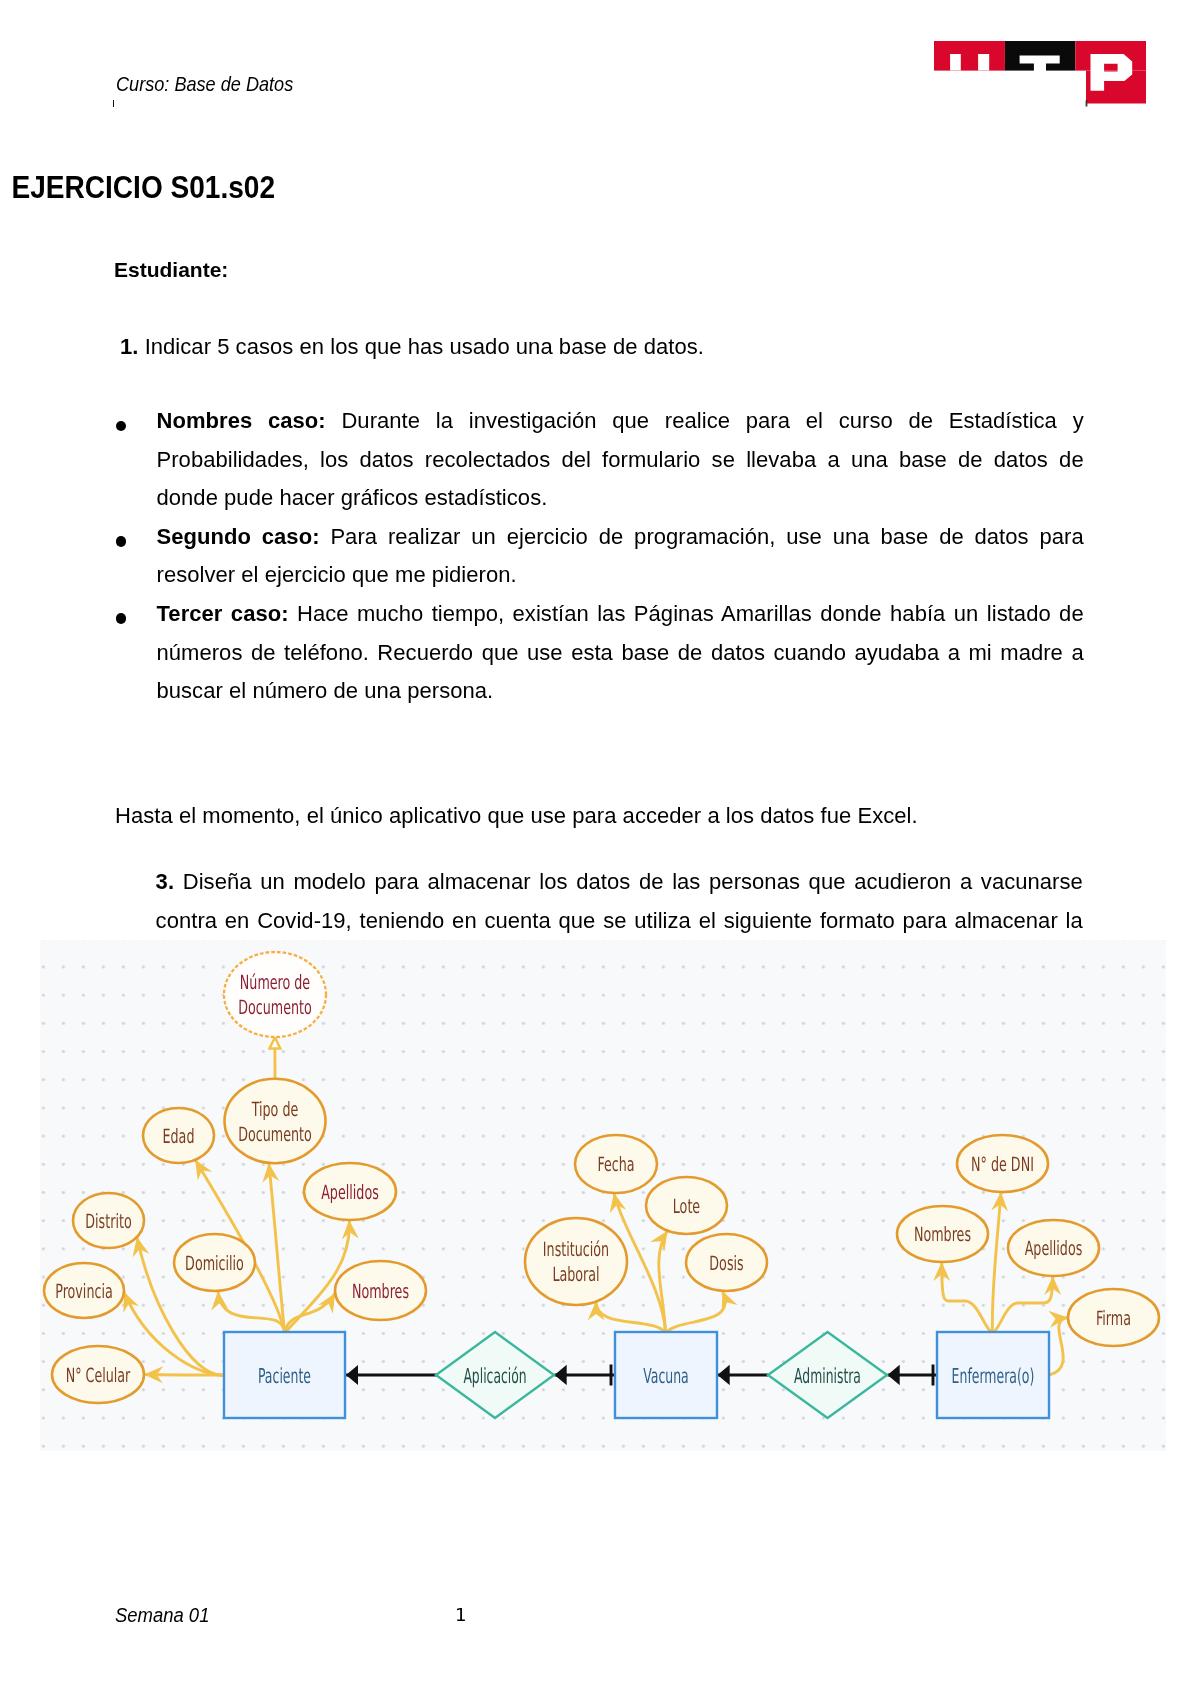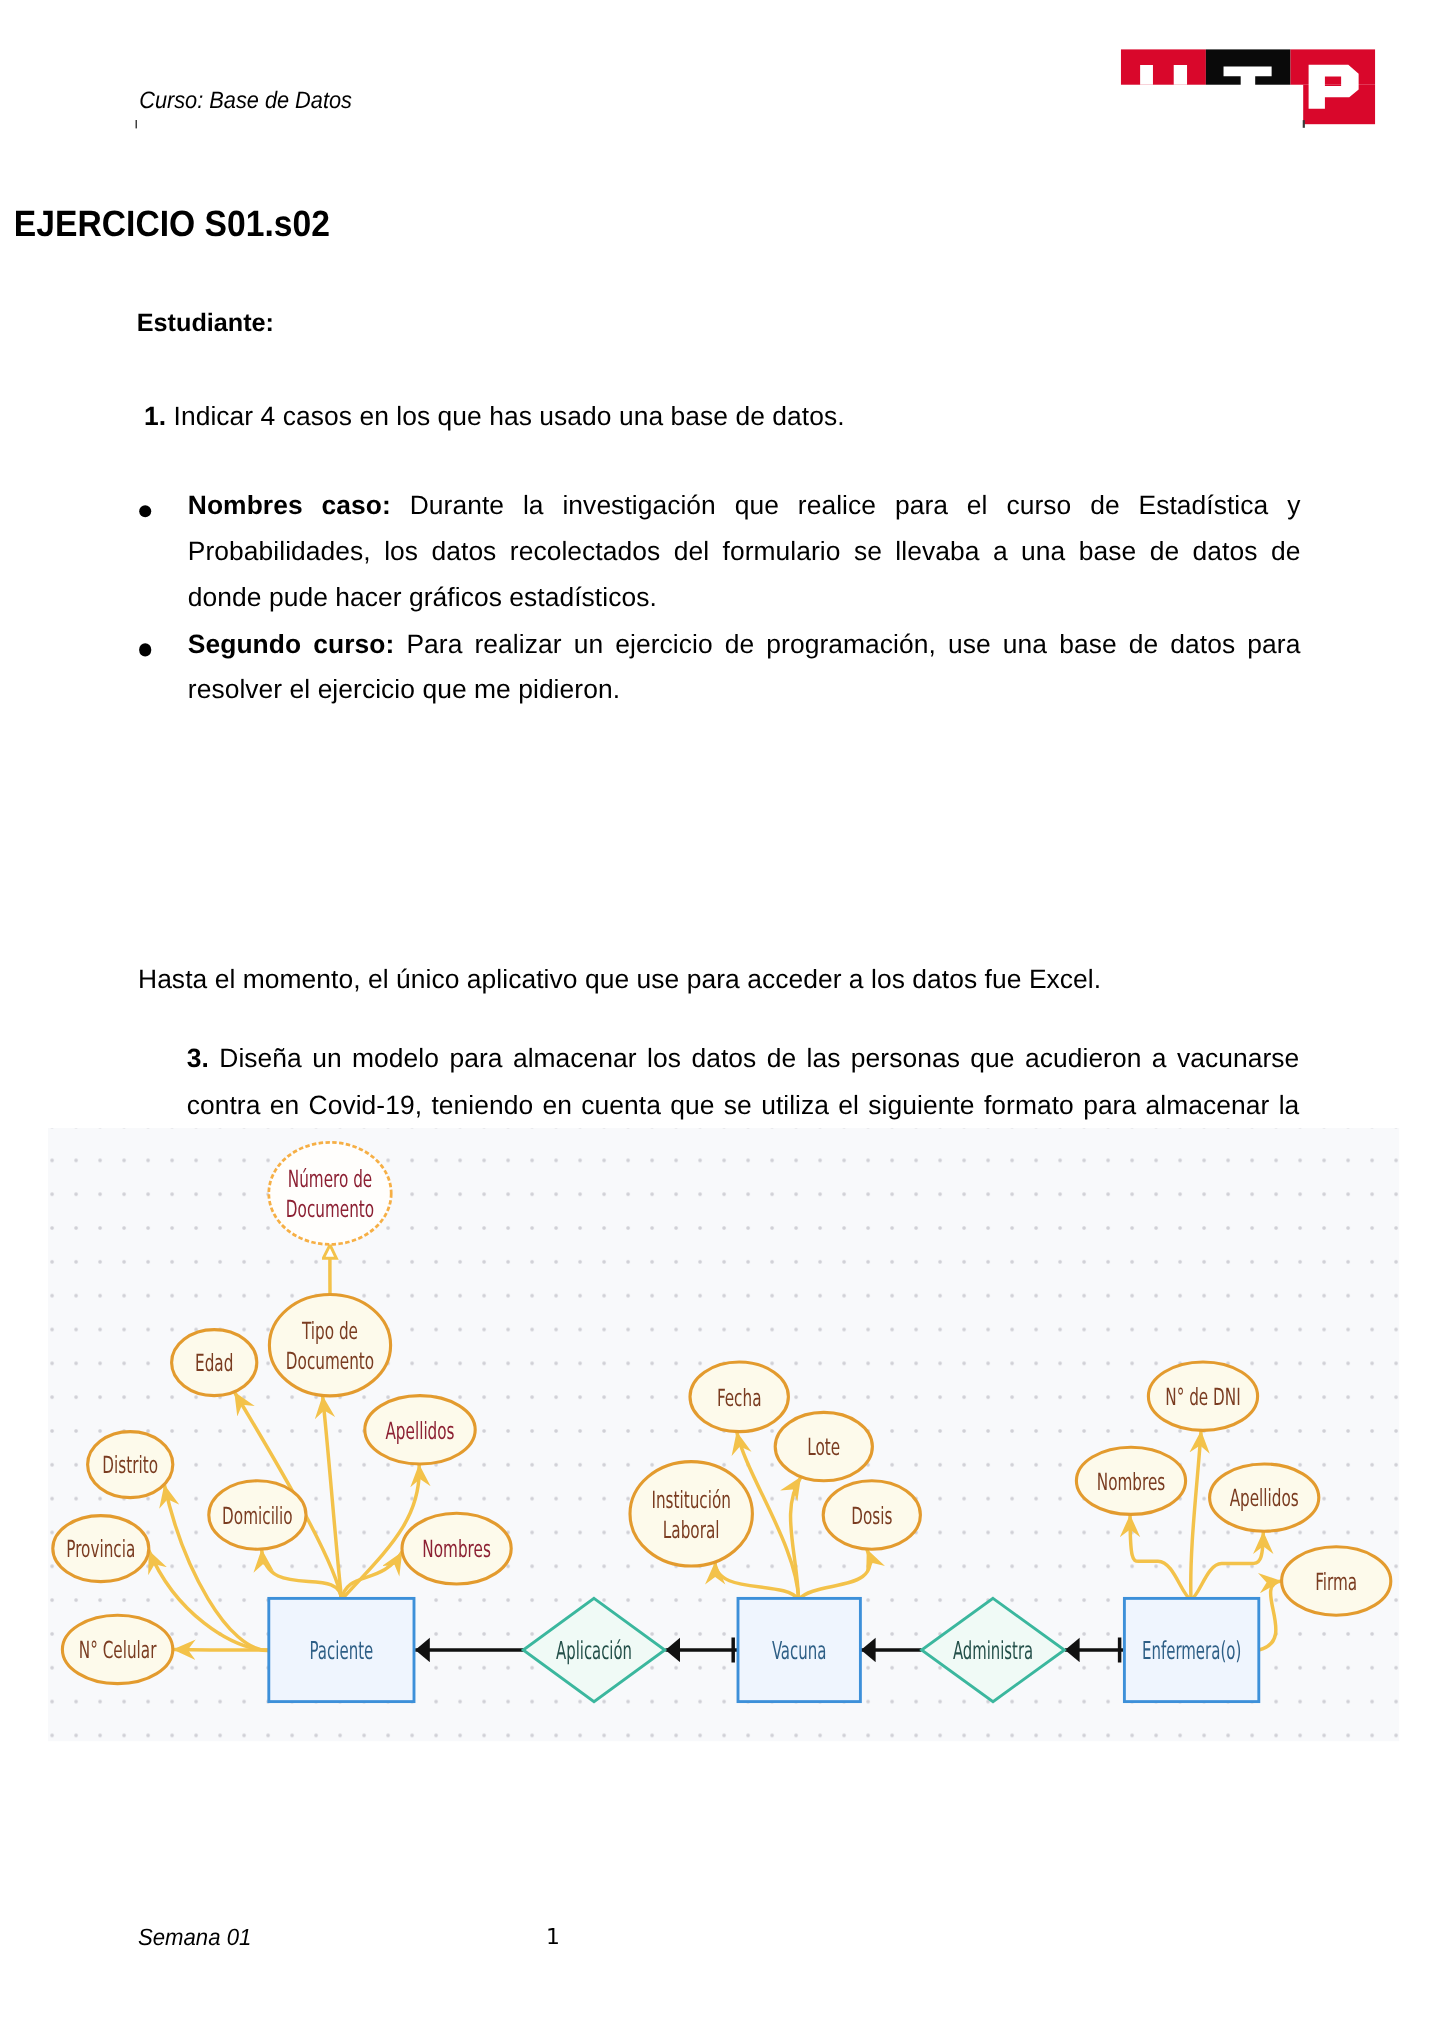--- a/index.html
+++ b/index.html
@@ -47,30 +47,34 @@
       <path d="M16.1 13.1 H26.8 V29.6 H16.1 Z M44.1 13.1 H55.2 V29.6 H44.1 Z" fill="#ffffff"></path>
       <path d="M85.6 14.5 H125.7 V22.5 H112 V31.5 H99.9 V22.5 H85.6 Z" fill="#ffffff"></path>
       <path d="M156.5 13 H189.6 L198.2 20.5 V33.6 L190.4 40 H170.1 V49.7 H156.5 Z M170.1 22.7 V30.6 H183.6 V22.7 Z" fill="#ffffff"></path>
       <rect x="151.6" y="59.1" width="1.8" height="6.4" fill="#3a3a3a"></rect>
     </svg>
   </div>
 
   <div id="title"><span>EJERCICIO S01.s02</span></div>
   <div id="student">Estudiante:</div>
 
-  <div id="q1" class="body-text"><b>1.</b> <span>Indicar 4 casos en los que has usado una base de datos.</span></div>
+  <div id="q1" class="body-text"><b>1.</b> <span>Indicar 5 casos en los que has usado una base de datos.</span></div>
 
   <div id="bullets">
       <div class="bullet">
         <div class="bdot">●</div>
         <div class="btext"><b>Nombres caso:</b> Durante la investigación que realice para el curso de Estadística y Probabilidades, los datos recolectados del formulario se llevaba a una base de datos de donde pude hacer gráficos estadísticos.</div>
       </div>
       <div class="bullet">
         <div class="bdot">●</div>
-        <div class="btext"><b>Segundo curso:</b> Para realizar un ejercicio de programación, use una base de datos para resolver el ejercicio que me pidieron.</div>
+        <div class="btext"><b>Segundo caso:</b> Para realizar un ejercicio de programación, use una base de datos para resolver el ejercicio que me pidieron.</div>
+      </div>
+      <div class="bullet">
+        <div class="bdot">●</div>
+        <div class="btext"><b>Tercer caso:</b> Hace mucho tiempo, existían las Páginas Amarillas donde había un listado de números de teléfono. Recuerdo que use esta base de datos cuando ayudaba a mi madre a buscar el número de una persona.</div>
       </div>
     </div>
 
   <div id="a2" class="body-text">Hasta el momento, el único aplicativo que use para acceder a los datos fue Excel.</div>
 
   <div id="q3" class="body-text"><b>3.</b> <span>Diseña un modelo para almacenar los datos de las personas que acudieron a vacunarse contra en Covid-19, teniendo en cuenta que se utiliza el siguiente formato para almacenar la información de la persona que acudió a vacunarse.</span></div>
 
   <div id="diagram">
       <svg width="1126" height="511" viewBox="0 0 1126 511">
         <defs>

